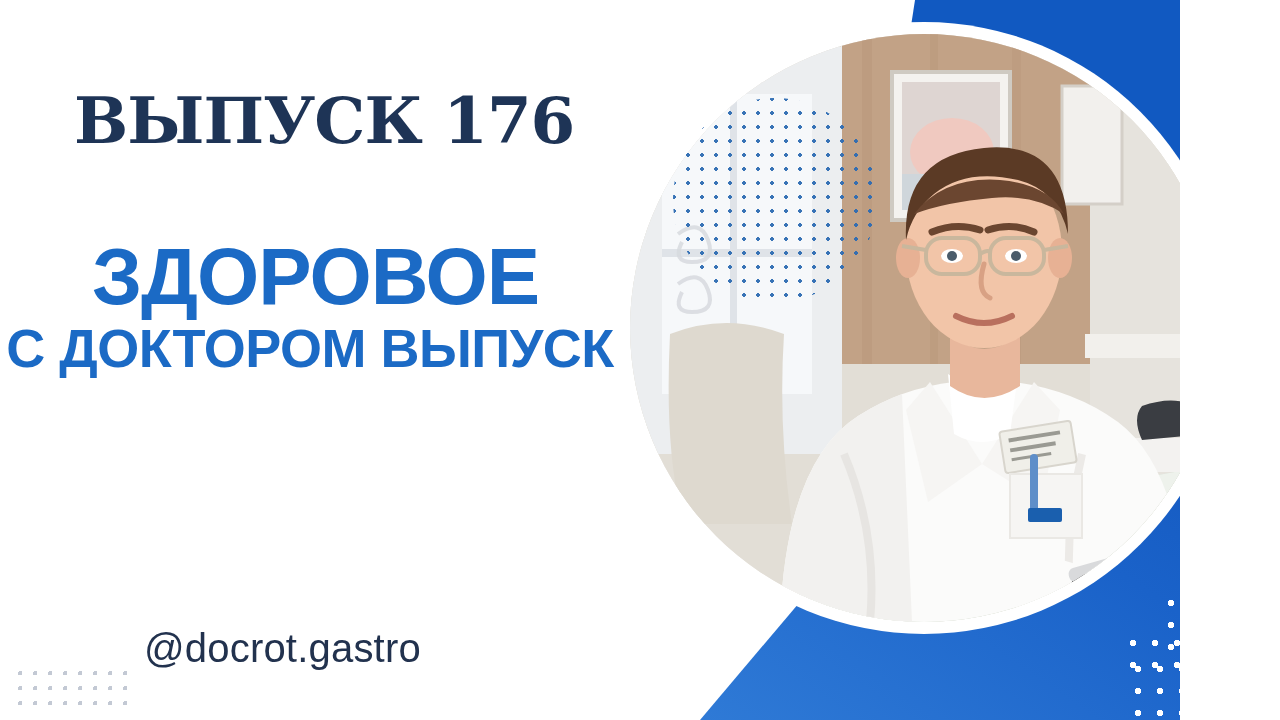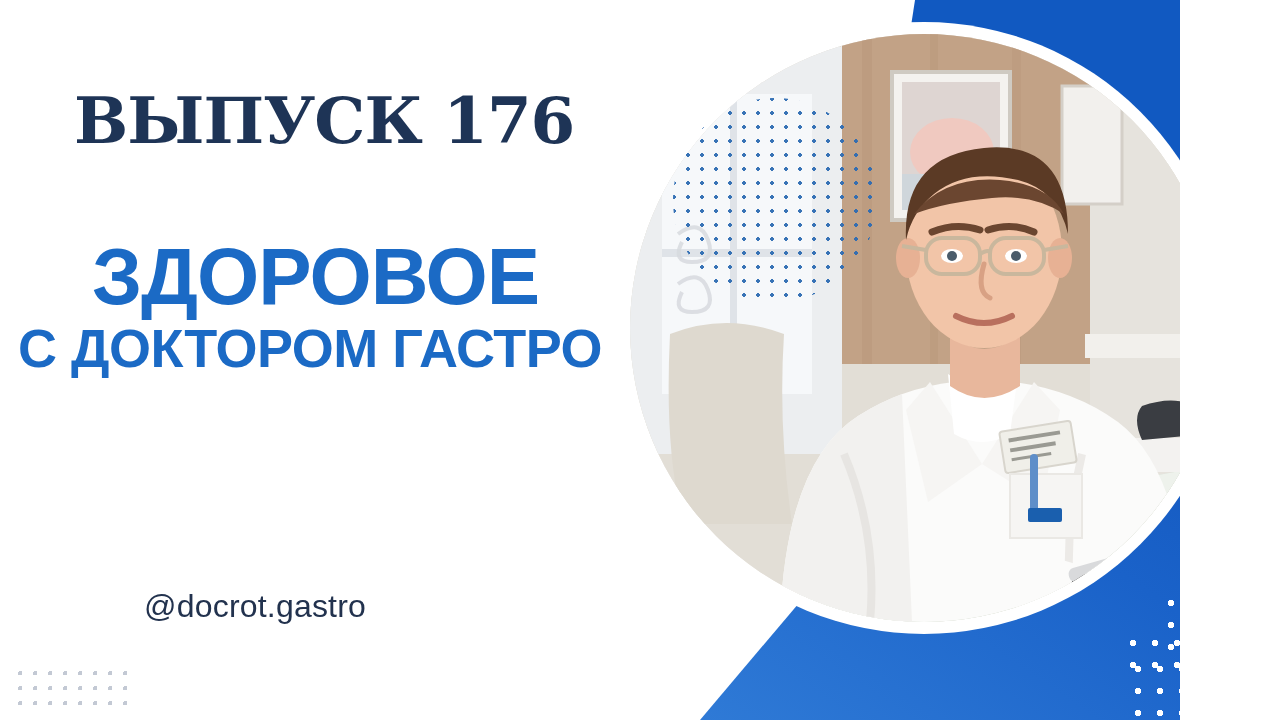--- a/index.html
+++ b/index.html
@@ -114,22 +114,22 @@
     line-height: .98;
     letter-spacing: -1px;
   }
   .hl-1 { font-size: 80px; display: block; margin-left: 11px; }
   .hl-2 { font-size: 80px; display: block; }
   .hl-3 { font-size: 54px; display: block; margin-top: 6px; letter-spacing: -.5px; }
 
   .handle {
     position: absolute;
     left: 144px;
-    top: 588px;
-    font-size: 32px;
+    top: 626px;
+    font-size: 40px;
     font-weight: 400;
     color: #22324e;
     letter-spacing: .2px;
     white-space: nowrap;
   }
 </style>
 </head>
 <body>
 
 <div id="canvas">
@@ -263,18 +263,18 @@
   <div class="dots-white-wrap">
     <div class="dw a"></div>
     <div class="dw b"></div>
     <div class="dw c"></div>
   </div>
 
   <div class="issue-title">ВЫПУСК 176</div>
 
   <div class="headline">
     <span class="hl-1">ЗДОРОВОЕ</span>
-    <span class="hl-3">С ДОКТОРОМ ГАСТРО</span>
+    <span class="hl-3">С ДОКТОРОМ ВЫПУСК</span>
   </div>
 
   <div class="handle">@docrot.gastro</div>
 
 </div>
 
 </body></html>

